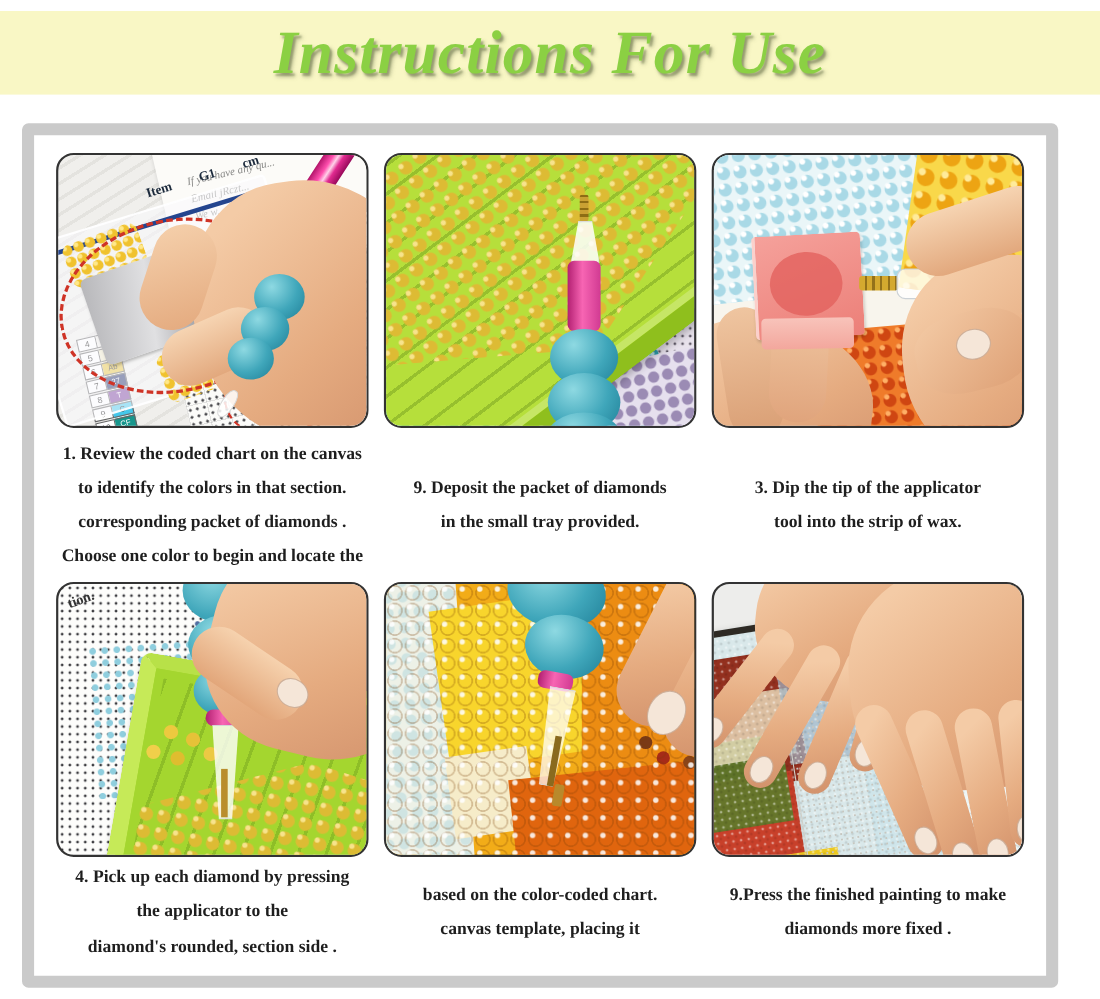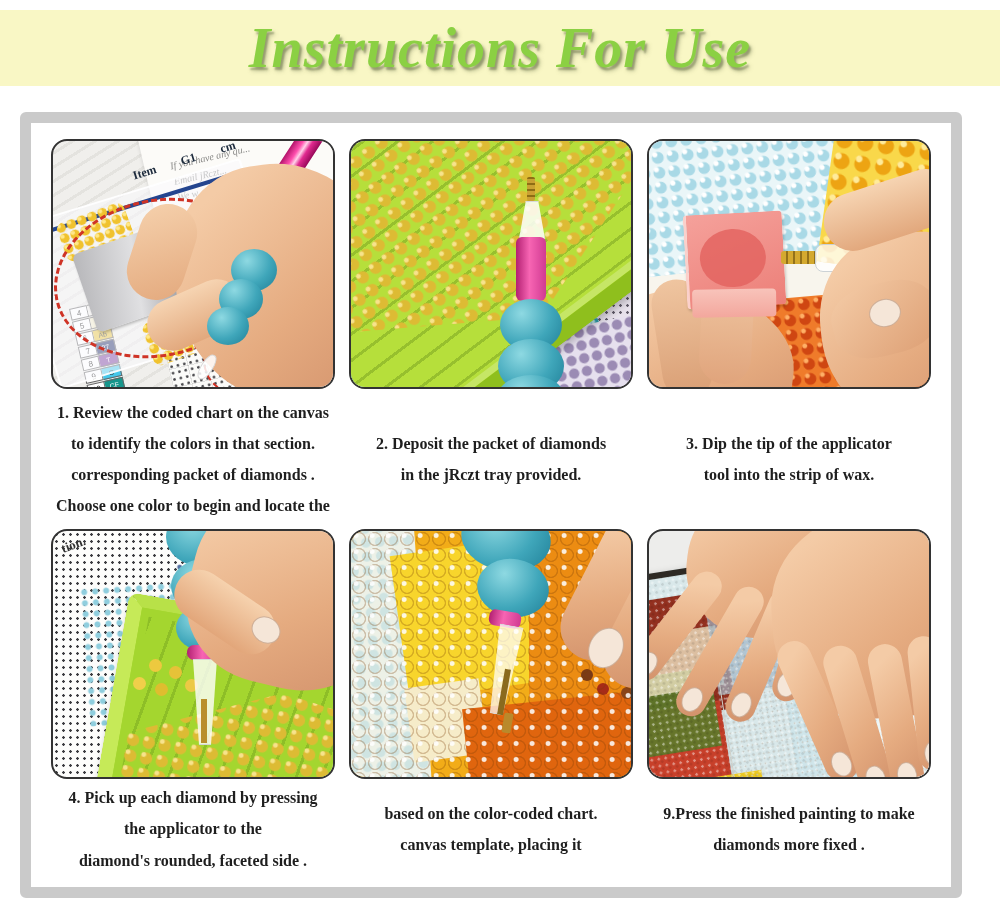--- a/index.html
+++ b/index.html
@@ -364,22 +364,22 @@
       <div class="nail" style="right:28px;top:158px;width:30px;height:26px;transform:rotate(-15deg);"></div>
     </div>
 
     <div class="caption">
       <div class="cap-line">1. Review the coded chart on the canvas</div>
       <div class="cap-line">to identify the colors in that section.</div>
       <div class="cap-line">corresponding packet of diamonds .</div>
       <div class="cap-line">Choose one color to begin and locate the</div>
     </div>
     <div class="caption">
-      <div class="cap-line">2. Deposit the packet of diamonds</div>
-      <div class="cap-line">in the jRczt tray provided.</div>
+      <div class="cap-line">9. Deposit the packet of diamonds</div>
+      <div class="cap-line">in the small tray provided.</div>
     </div>
     <div class="caption">
       <div class="cap-line">3. Dip the tip of the applicator</div>
       <div class="cap-line">tool into the strip of wax.</div>
     </div>
 
     <div class="photo p4 dots-bw">
       <div class="p4-bluepatch"></div>
       <div class="p4-navypatch"></div>
       <div class="p4-corner-text">tion.</div>
@@ -439,21 +439,21 @@
       <div class="p6-palmR skin"></div>
       <div class="finger skin" style="left:152px;top:105px;width:34px;height:150px;transform:rotate(-24deg);"></div>
       <div class="finger skin" style="left:192px;top:112px;width:34px;height:155px;transform:rotate(-17deg);"></div>
       <div class="finger skin" style="left:230px;top:112px;width:34px;height:150px;transform:rotate(-11deg);"></div>
       <div class="finger skin" style="left:264px;top:105px;width:32px;height:135px;transform:rotate(-6deg);"></div>
     </div>
 
     <div class="caption">
       <div class="cap-line">4. Pick up each diamond by pressing</div>
       <div class="cap-line">the applicator to the</div>
-      <div class="cap-line">diamond's rounded, faceted side .</div>
+      <div class="cap-line">diamond's rounded, section side .</div>
     </div>
     <div class="caption">
       <div class="cap-line">based on the color-coded chart.</div>
       <div class="cap-line">canvas template, placing it</div>
     </div>
     <div class="caption">
       <div class="cap-line">9.Press the finished painting  to make</div>
       <div class="cap-line">diamonds more fixed .</div>
     </div>
 

